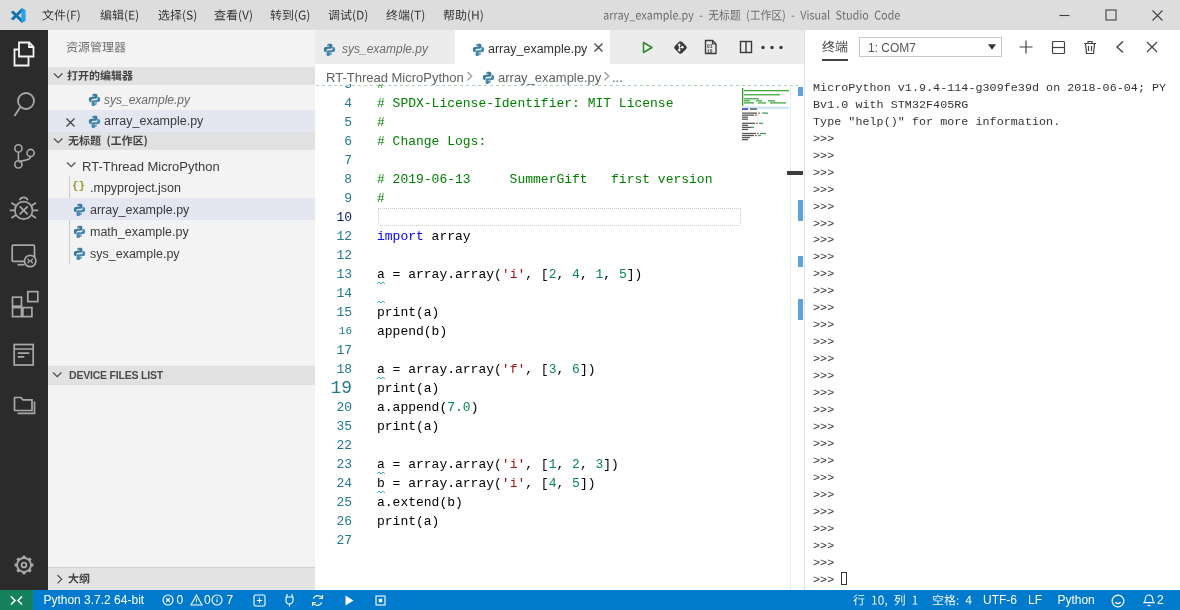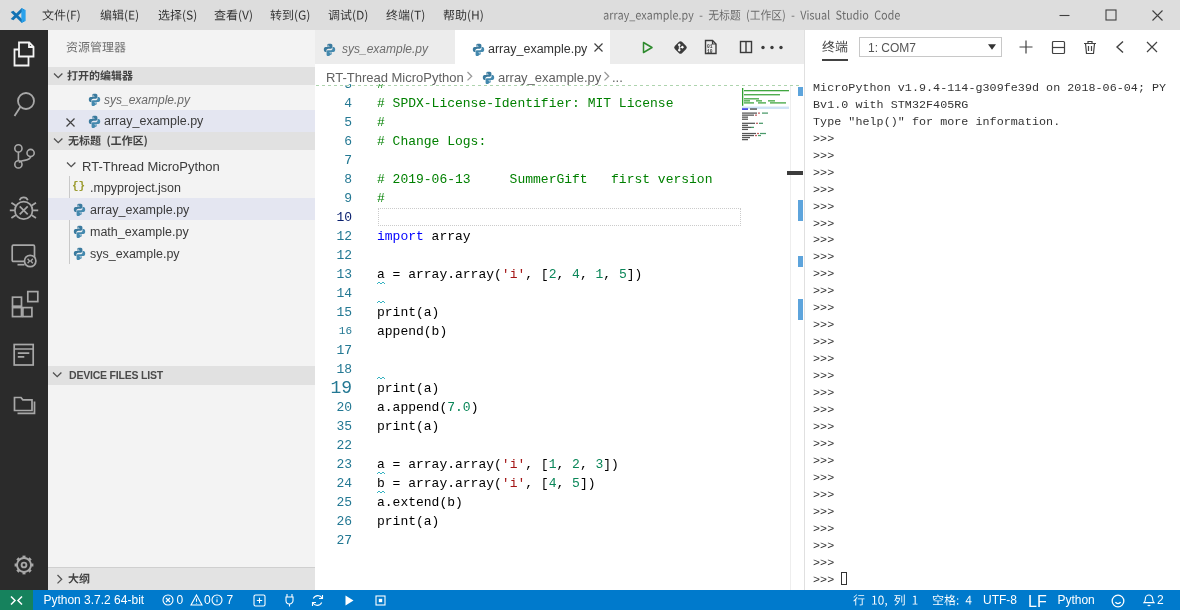--- a/index.html
+++ b/index.html
@@ -412,20 +412,21 @@
 <div class="row mono" style="right:433px;top:162px;font-size:13px;line-height:19px;color:#237893">12</div>
 <div class="row mono" style="right:433px;top:181px;font-size:13px;line-height:19px;color:#237893">13</div>
 <div class="row mono" style="left:62px;top:181px;font-size:13px;line-height:19px"><span style="color:#000000">a = array.array(</span><span style="color:#a31515">'i'</span><span style="color:#000000">, [</span><span style="color:#098658">2</span><span style="color:#000000">, </span><span style="color:#098658">4</span><span style="color:#000000">, </span><span style="color:#098658">1</span><span style="color:#000000">, </span><span style="color:#098658">5</span><span style="color:#000000">])</span></div>
 <div class="row mono" style="right:433px;top:200px;font-size:13px;line-height:19px;color:#237893">14</div>
 <div class="row mono" style="right:433px;top:219px;font-size:13px;line-height:19px;color:#237893">15</div>
 <div class="row mono" style="left:62px;top:219px;font-size:13px;line-height:19px"><span style="color:#000000">print(a)</span></div>
 <div class="row mono" style="right:433px;top:238px;font-size:11px;line-height:19px;color:#237893">16</div>
 <div class="row mono" style="left:62px;top:238px;font-size:13px;line-height:19px"><span style="color:#000000">append(b)</span></div>
 <div class="row mono" style="right:433px;top:257px;font-size:13px;line-height:19px;color:#237893">17</div>
 <div class="row mono" style="right:433px;top:276px;font-size:13px;line-height:19px;color:#237893">18</div>
+<div class="row mono" style="left:62px;top:276px;font-size:13px;line-height:19px"><span style="color:#000000">a = array.array(</span><span style="color:#a31515">'f'</span><span style="color:#000000">, [</span><span style="color:#098658">3</span><span style="color:#000000">, </span><span style="color:#098658">6</span><span style="color:#000000">])</span></div>
 <div class="row mono" style="right:433px;top:295px;font-size:18px;line-height:19px;color:#237893">19</div>
 <div class="row mono" style="left:62px;top:295px;font-size:13px;line-height:19px"><span style="color:#000000">print(a)</span></div>
 <div class="row mono" style="right:433px;top:314px;font-size:13px;line-height:19px;color:#237893">20</div>
 <div class="row mono" style="left:62px;top:314px;font-size:13px;line-height:19px"><span style="color:#000000">a.append(</span><span style="color:#098658">7.0</span><span style="color:#000000">)</span></div>
 <div class="row mono" style="right:433px;top:333px;font-size:13px;line-height:19px;color:#237893">35</div>
 <div class="row mono" style="left:62px;top:333px;font-size:13px;line-height:19px"><span style="color:#000000">print(a)</span></div>
 <div class="row mono" style="right:433px;top:352px;font-size:13px;line-height:19px;color:#237893">22</div>
 <div class="row mono" style="right:433px;top:371px;font-size:13px;line-height:19px;color:#237893">23</div>
 <div class="row mono" style="left:62px;top:371px;font-size:13px;line-height:19px"><span style="color:#000000">a = array.array(</span><span style="color:#a31515">'i'</span><span style="color:#000000">, [</span><span style="color:#098658">1</span><span style="color:#000000">, </span><span style="color:#098658">2</span><span style="color:#000000">, </span><span style="color:#098658">3</span><span style="color:#000000">])</span></div>
 <div class="row mono" style="right:433px;top:390px;font-size:13px;line-height:19px;color:#237893">24</div>
@@ -614,22 +615,22 @@
 <div style="position:absolute;left:931.5px;top:593.8px;line-height:0;">
     <svg style="" width="40.0" height="13.2" viewBox="0 0 40.0 13.2">
       <g fill="#ffffff" transform="translate(0,10.56) scale(0.01200,-0.01200)">
         <path transform="translate(0,0)" d="M564 537C666 484 802 405 869 357L919 415C848 462 710 537 611 587ZM384 590C307 523 203 455 85 413L129 348C246 398 356 474 436 544ZM77 22V-46H927V22H538V275H825V343H182V275H459V22ZM424 824C440 792 459 752 473 718H76V492H150V649H849V517H926V718H565C550 755 524 807 502 846Z"></path>
         <path transform="translate(1000,0)" d="M575 667H794C764 604 723 546 675 496C627 545 590 597 563 648ZM202 840V626H52V555H193C162 417 95 260 28 175C41 158 60 129 67 109C117 175 165 284 202 397V-79H273V425C304 381 339 327 355 299L400 356C382 382 300 481 273 511V555H387L363 535C380 523 409 497 422 484C456 514 490 550 521 590C548 543 583 495 626 450C541 377 441 323 341 291C356 276 375 248 384 230C410 240 436 250 462 262V-81H532V-37H811V-77H884V270L930 252C941 271 962 300 977 315C878 345 794 392 726 449C796 522 853 610 889 713L842 735L828 732H612C628 761 642 791 654 822L582 841C543 739 478 641 403 570V626H273V840ZM532 29V222H811V29ZM511 287C570 318 625 356 676 401C725 358 782 319 847 287Z"></path>
         <path transform="translate(2000,0)" d="M139 390C175 390 205 418 205 460C205 501 175 530 139 530C102 530 73 501 73 460C73 418 102 390 139 390ZM139 -13C175 -13 205 15 205 56C205 98 175 126 139 126C102 126 73 98 73 56C73 15 102 -13 139 -13Z"></path>
         <path transform="translate(2778,0)" d="M340 0H426V202H524V275H426V733H325L20 262V202H340ZM340 275H115L282 525C303 561 323 598 341 633H345C343 596 340 536 340 500Z"></path>
       </g>
     </svg>
   </div>
-<div class="row" style="left:983.0px;top:592.6px;font-size:12px;color:#fff">UTF-8</div>
-<div class="row" style="left:1028.0px;top:592.6px;font-size:16px;color:#fff">LF</div>
+<div class="row" style="left:983.0px;top:592.6px;font-size:12px;color:#fff">UTF-6</div>
+<div class="row" style="left:1028.0px;top:592.6px;font-size:12px;color:#fff">LF</div>
 <div class="row" style="left:1057.4px;top:592.6px;font-size:12px;color:#fff">Python</div>
 <svg class="abs" style="left:1110.5px;top:593.5px" width="14" height="14" viewBox="0 0 12 12">
     <circle cx="6" cy="6" r="5" stroke="#fff" stroke-width="1.1" fill="none"></circle>
     <path d="M3.8 7a2.6 2.6 0 004.4 0" stroke="#fff" stroke-width="1.1" fill="none"></path>
     <path d="M4.3 4.4h.01M7.7 4.4h.01" stroke="#fff" stroke-width="1.4"></path>
   </svg>
 <svg class="abs" style="left:1142.5px;top:593.5px" width="12" height="13" viewBox="0 0 12 13">
     <path d="M6 1a3.6 3.6 0 013.6 3.6c0 3 1.4 4 1.4 4H1s1.4-1 1.4-4A3.6 3.6 0 016 1zM4.8 11a1.3 1.3 0 002.4 0" stroke="#fff" stroke-width="1.1" fill="none"></path>
   </svg>
 <div class="row" style="left:1157.0px;top:592.6px;font-size:12px;color:#fff">2</div>

